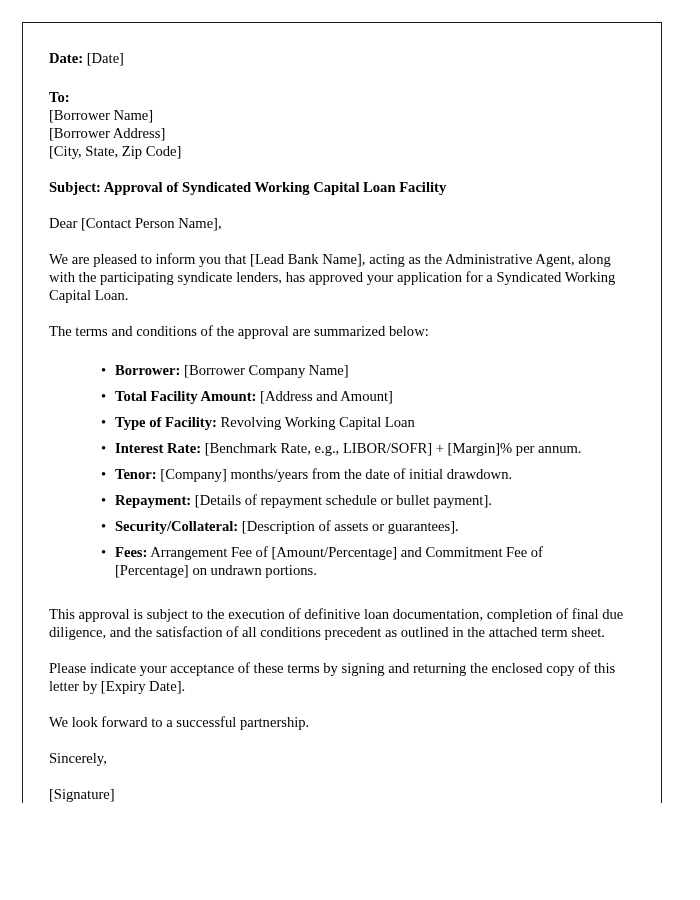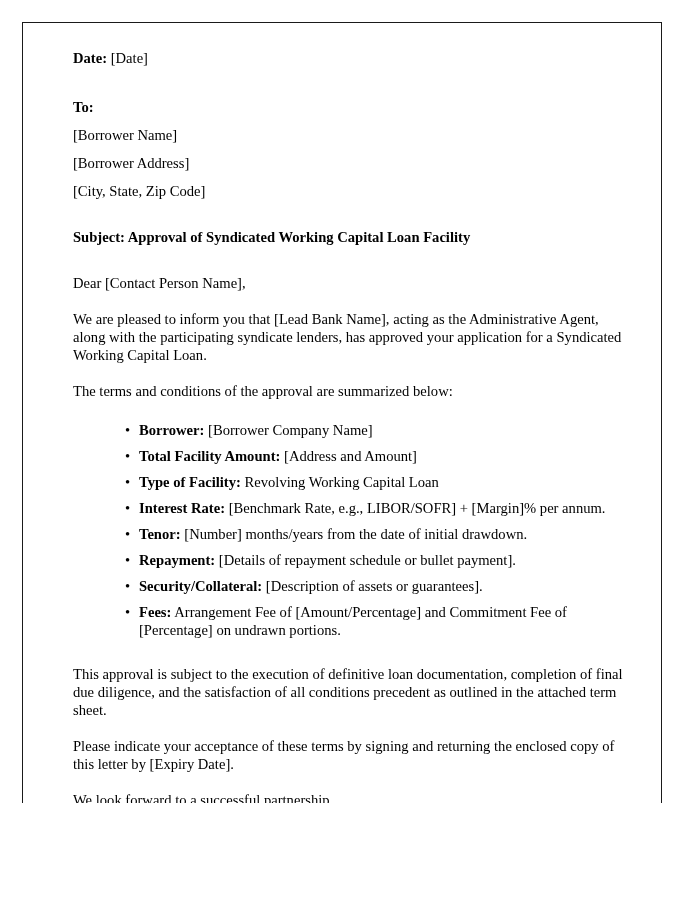--- a/index.html
+++ b/index.html
@@ -19,35 +19,34 @@
     left: 22px;
     top: 22px;
     width: 640px;
     height: 781px;
     border-left: 1.5px solid #1a1a1a;
     border-right: 1.5px solid #1a1a1a;
     border-top: 1.5px solid #1a1a1a;
     border-bottom: none;
     box-sizing: border-box;
     overflow: hidden;
-    padding-left: 24px;
   }
   .content {
     padding: 26px 33px 0 26px;
     font-size: 14.6px;
     line-height: 18px;
   }
   .block {
     margin: 0 0 0 0;
   }
   .spacer-lg { height: 21px; }
   .spacer-md { height: 18px; }
   .spacer-sm { height: 13px; }
 
-  .line { white-space: pre-wrap; margin-top: 10px; }
+  .line { white-space: pre-wrap; }
   b, .bold { font-weight: bold; }
 
   p.para {
     margin: 0;
     text-align: left;
   }
 
   ul.terms {
     margin: 0;
     padding: 0 0 0 44px;
@@ -119,21 +118,21 @@
       <li>
         <span class="bold">Type of Facility:</span>
         <span>Revolving Working Capital Loan</span>
       </li>
       <li>
         <span class="bold">Interest Rate:</span>
         <span>[Benchmark Rate, e.g., LIBOR/SOFR] + [Margin]% per annum.</span>
       </li>
       <li>
         <span class="bold">Tenor:</span>
-        <span>[Number] months/years from the date of initial drawdown.</span>
+        <span>[Company] months/years from the date of initial drawdown.</span>
       </li>
       <li>
         <span class="bold">Repayment:</span>
         <span>[Details of repayment schedule or bullet payment].</span>
       </li>
       <li>
         <span class="bold">Security/Collateral:</span>
         <span>[Description of assets or guarantees].</span>
       </li>
       <li>

